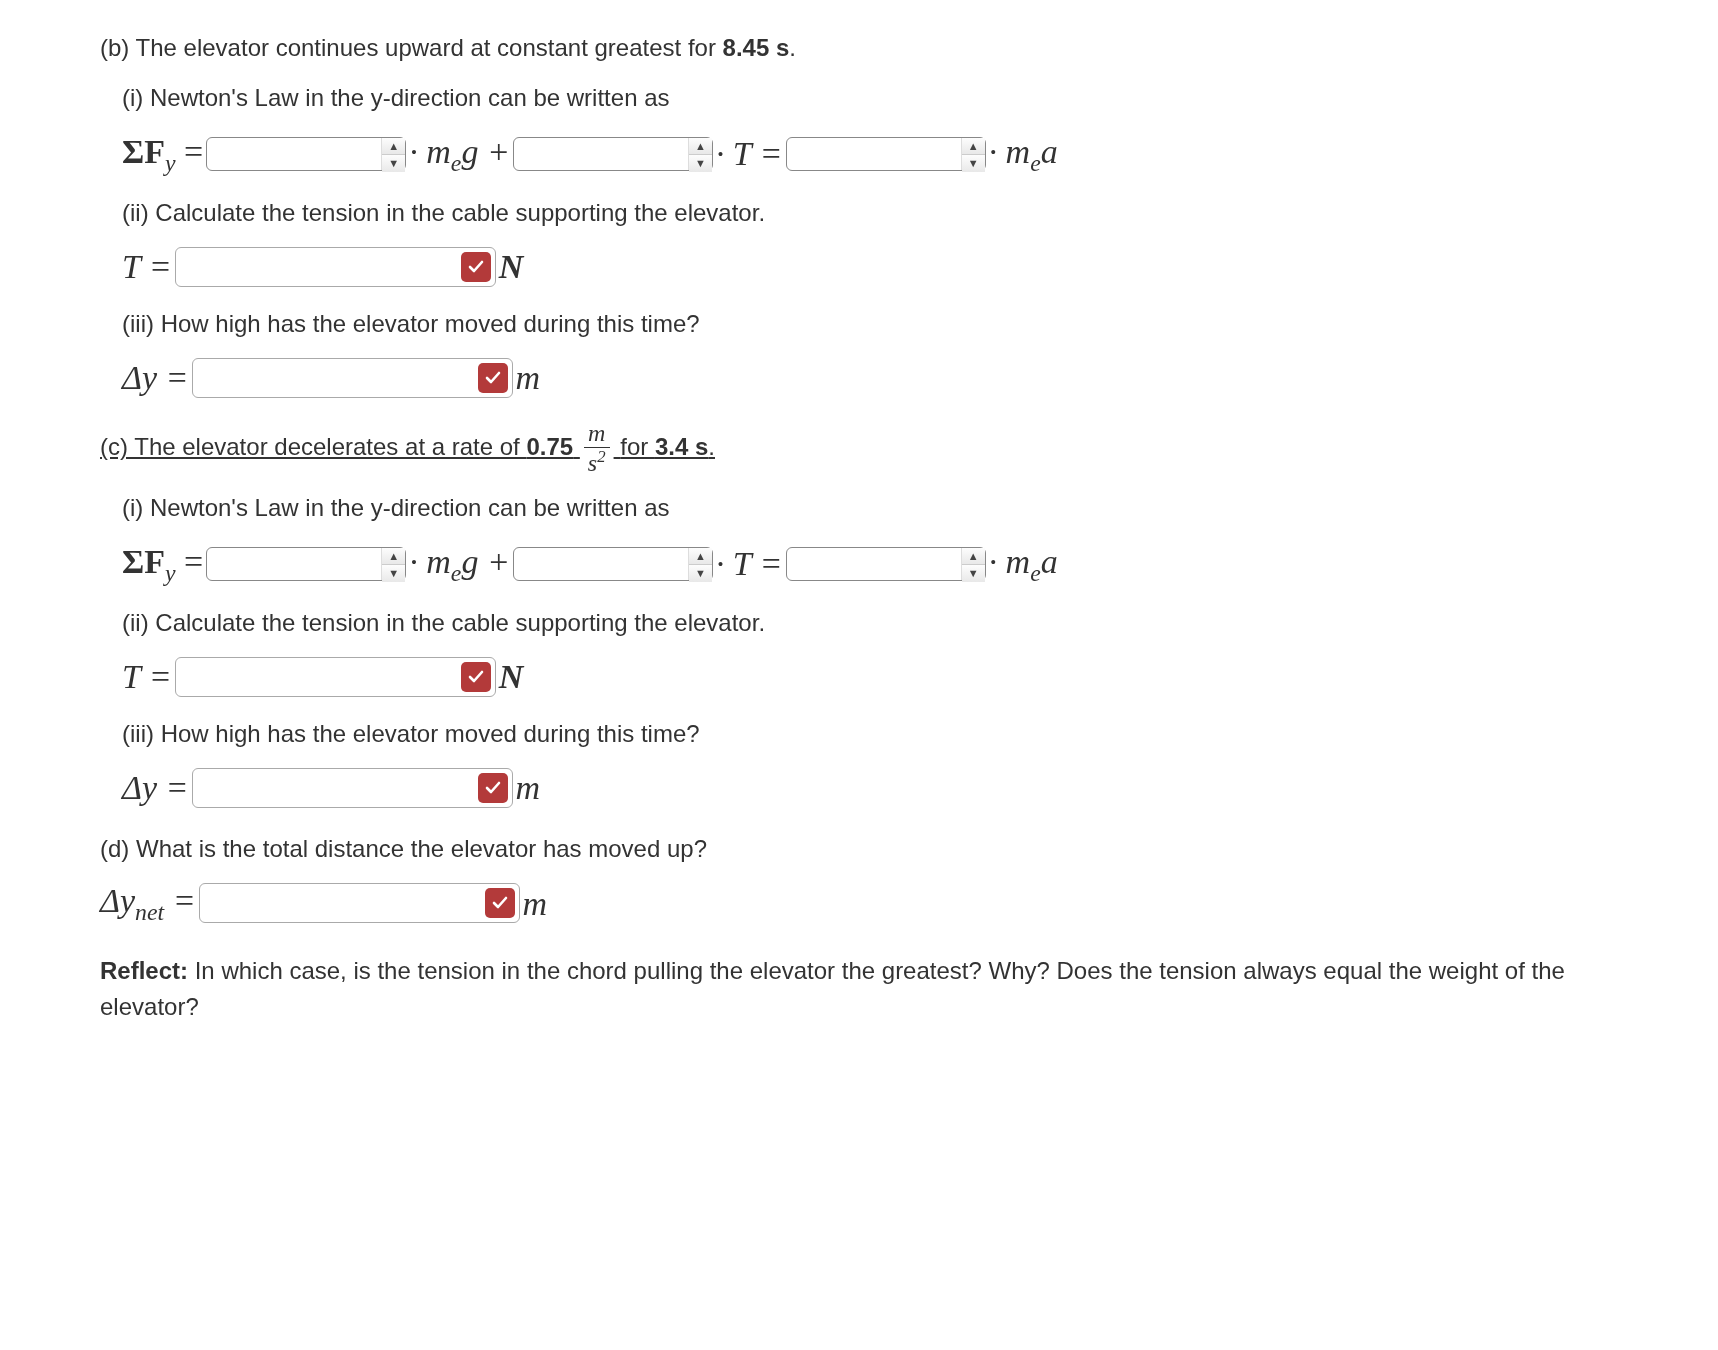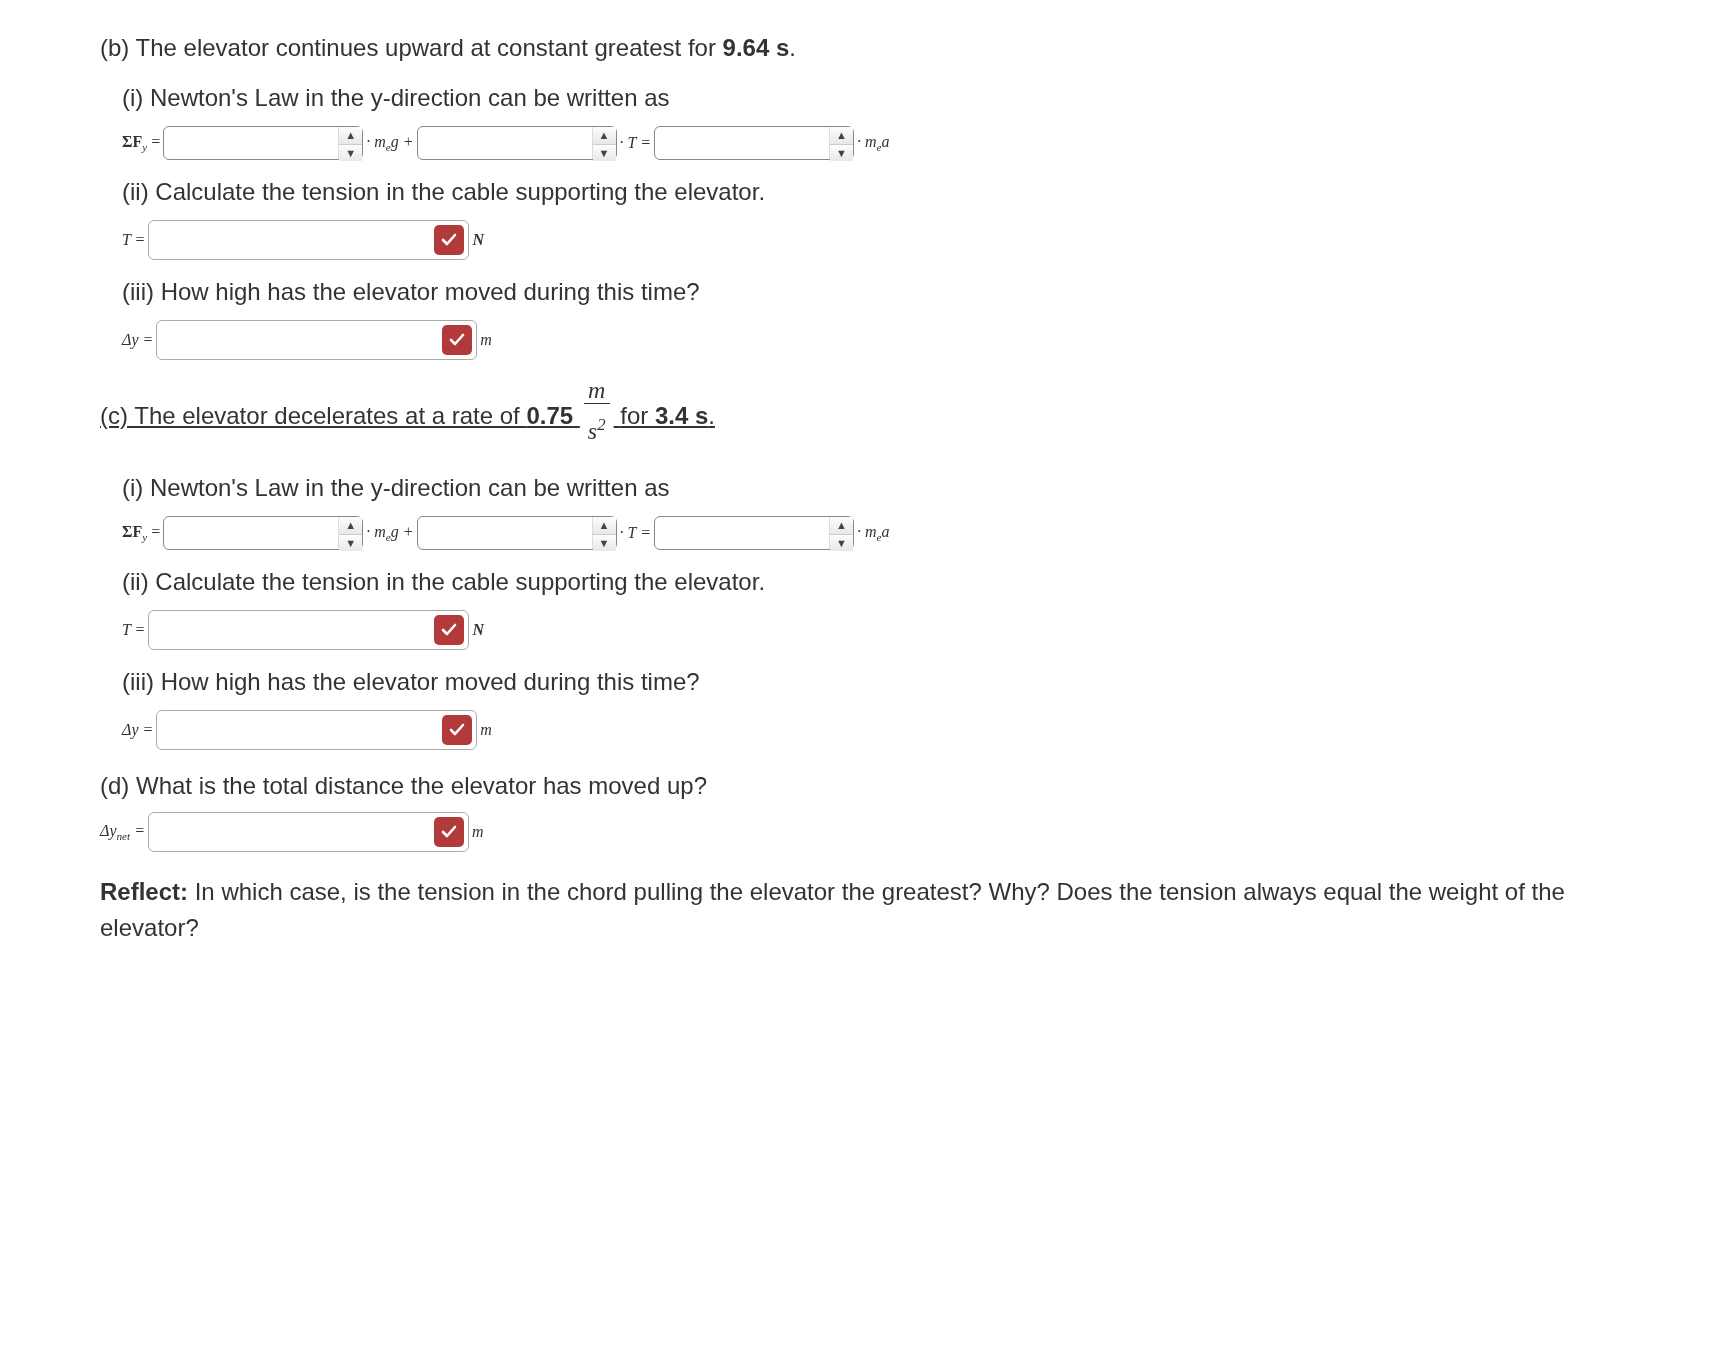--- a/index.html
+++ b/index.html
@@ -21,21 +21,21 @@
     align-items: center;
     flex-wrap: wrap;
     gap: 3px;
     margin-bottom: 14px;
     margin-top: 8px;
   }
   .eq-line.indent-eq { margin-left: 0px; }
   .sigma-label, .lhs, .after-text, .unit {
     font-style: italic;
     font-family: "Times New Roman", Times, serif;
-    font-size: 16px;
+    font-size: 34px;
     white-space: nowrap;
   }
   .unit { font-style: italic; }
   .unit.bold { font-weight: 700; }
   .sub { font-size: 0.7em; vertical-align: sub; font-style: italic; }
   .combo {
     display: inline-flex;
     align-items: stretch;
     height: 34px;
     min-width: 200px;
@@ -96,31 +96,31 @@
     flex-direction: column;
     align-items: center;
     vertical-align: middle;
     font-family: "Times New Roman", Times, serif;
     font-style: italic;
     font-size: 24px;
     line-height: 1.05;
     margin: 0 4px;
   }
   .frac .num { padding: 0 4px; }
-  .frac .den { border-top: 1.5px solid #333; padding: 12px 4px; }
+  .frac .den { border-top: 1.5px solid #333; padding: 0 4px; }
   .reflect { margin-top: 22px; }
   .reflect-label { font-weight: 700; text-align: right; }
 </style>
 </head>
 <body>
 
 <div class="problem-root">
 
   <div class="section-prompt">
-    <span>(b) The elevator continues upward at constant greatest for </span><span class="bold">9.64 s</span><span>.</span>
+    <span>(b) The elevator continues upward at constant greatest for </span><span class="bold">8.45 s</span><span>.</span>
   </div>
 
   <div class="indent-1">
 
     <div class="subpart">(i) Newton's Law in the y-direction can be written as</div>
     <div class="eq-line indent-eq">
       <span class="sigma-label">
         <span style="font-weight:700;font-style:normal;font-family:'Times New Roman',serif;">ΣF</span><span class="sub">y</span>
         <span style="font-style:normal;">=</span>
       </span>

